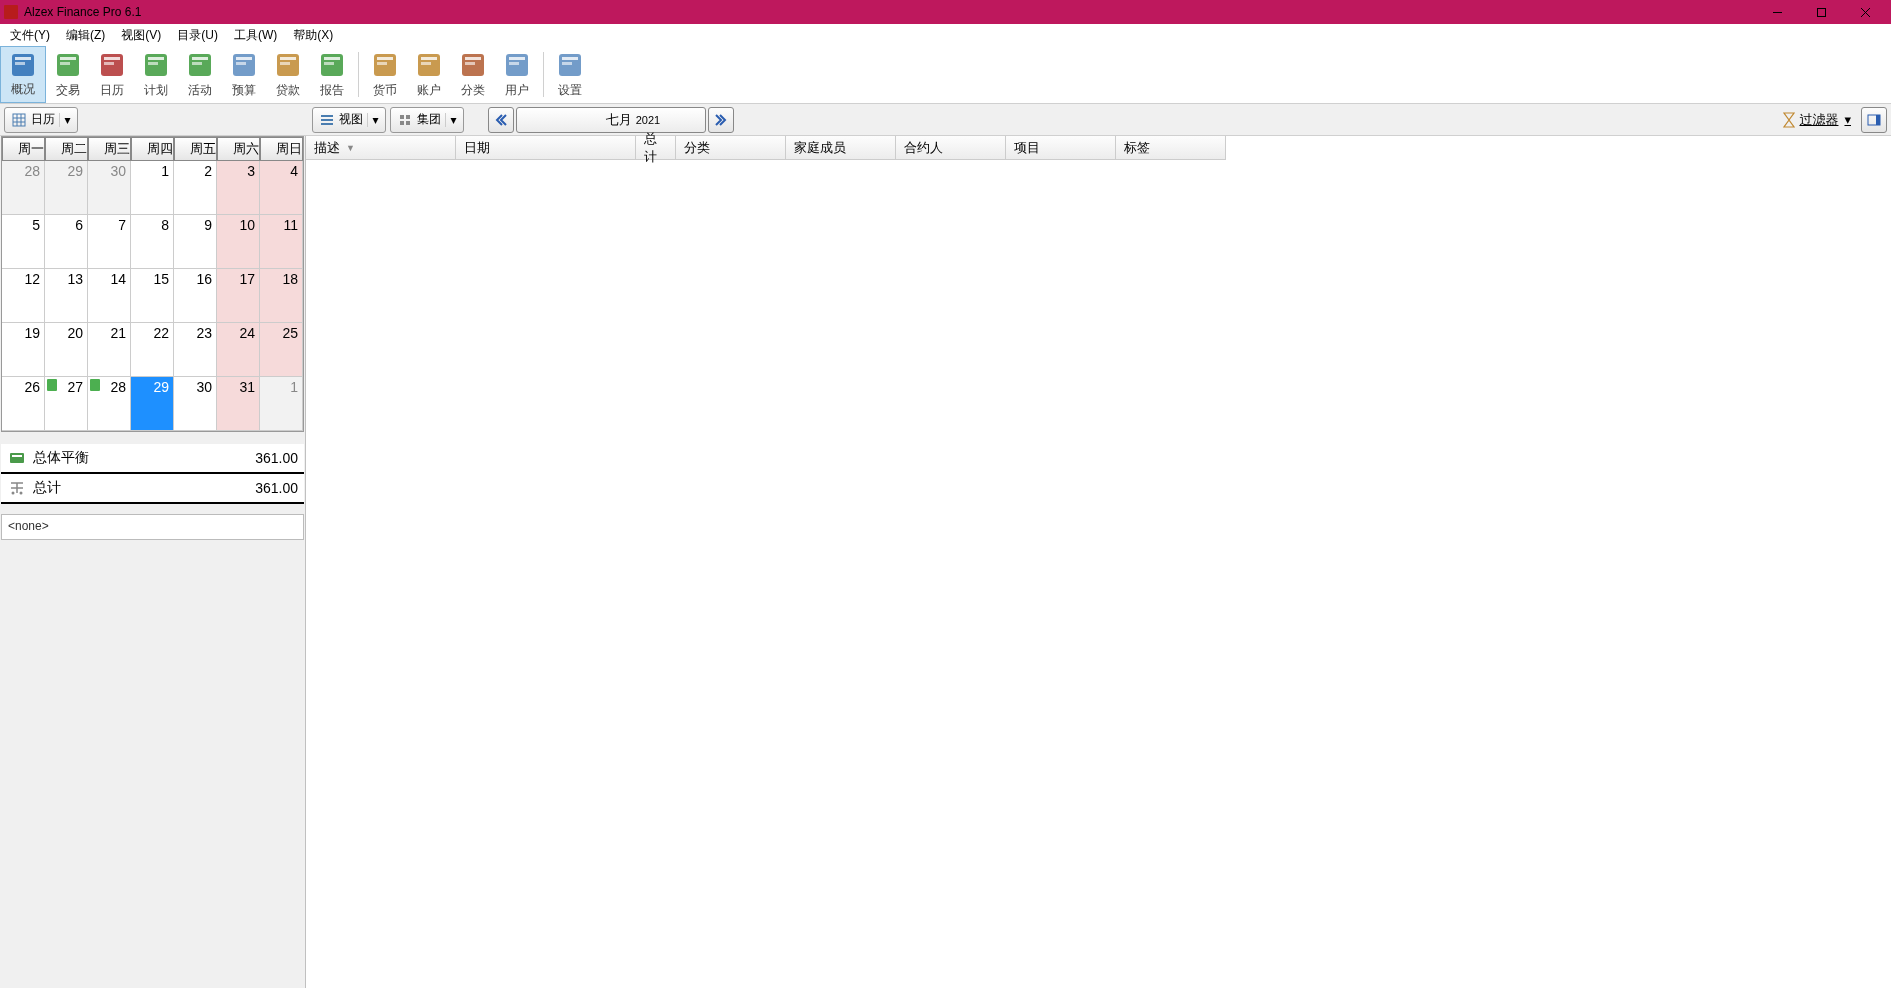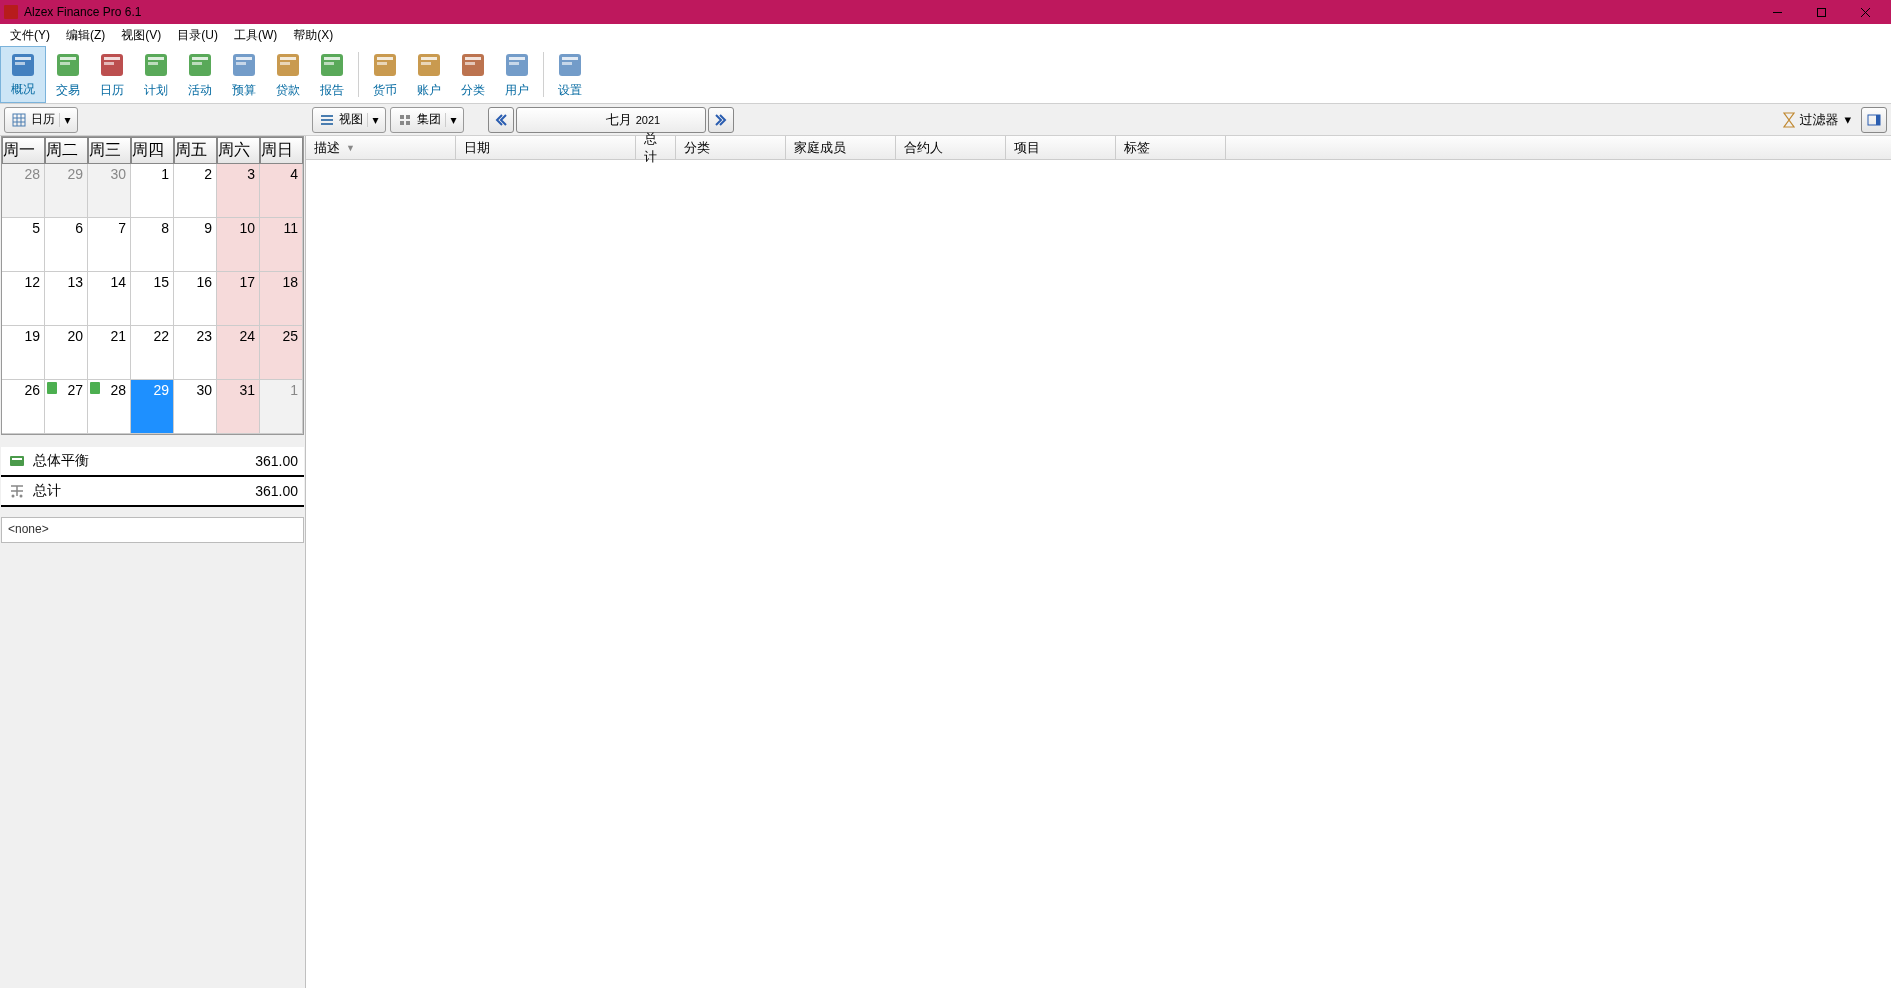--- a/index.html
+++ b/index.html
@@ -11,54 +11,54 @@
 .titlebar .win-btn { width: 44px; height: 22px; display: flex; align-items: center; justify-content: center; cursor: default; }
 .titlebar .win-btn svg { width: 11px; height: 11px; }
 
 .menubar { height: 22px; display: flex; align-items: center; padding: 0 2px; font-size: 12px; background: #fff; }
 .menubar .menu-item { padding: 2px 8px; cursor: default; }
 
 .toolbar { height: 58px; display: flex; align-items: stretch; background: #fff; border-bottom: 1px solid #d0d0d0; }
 .tb-btn { display: flex; flex-direction: column; align-items: center; justify-content: flex-end; padding: 2px 6px 4px; min-width: 44px; cursor: default; }
 .tb-btn.active { background: #cce5f6; border: 1px solid #7bb3db; }
 .tb-btn .icon { width: 32px; height: 32px; display: flex; align-items: center; justify-content: center; }
-.tb-btn .lbl { font-size: 12px; color: #0369a1; margin-top: 1px; }
+.tb-btn .lbl { font-size: 12px; color: #404040; margin-top: 1px; }
 .tb-sep { width: 1px; background: #d0d0d0; margin: 6px 4px; }
 
 .viewbar { height: 32px; display: flex; align-items: center; background: #f0f0f0; border-bottom: 1px solid #d0d0d0; padding: 0 4px; }
 .vb-btn { display: flex; align-items: center; height: 26px; padding: 0 6px; border: 1px solid #999; background: linear-gradient(#fff,#e7e7e7); border-radius: 3px; font-size: 12px; cursor: default; margin-right: 4px; }
 .vb-btn.split { padding-right: 2px; }
 .vb-drop { width: 16px; display: flex; justify-content: center; border-left: 1px solid #ccc; margin-left: 4px; }
 .vb-icon { width: 16px; height: 16px; margin-right: 4px; display: flex; align-items: center; justify-content: center; }
 .vb-nav { width: 26px; height: 26px; border: 1px solid #888; background: linear-gradient(#fdfdfd,#e5e5e5); border-radius: 3px; display: flex; align-items: center; justify-content: center; cursor: default; }
 .vb-month { flex: 0 0 190px; height: 26px; border: 1px solid #888; border-radius: 3px; background: linear-gradient(#fff,#ececec); display: flex; align-items: center; justify-content: center; font-size: 13px; margin: 0 2px; cursor: default; padding-left: 44px; }
 .vb-spacer { flex: 1; }
-.vb-filter { display: flex; align-items: center; font-size: 13px; padding: 0 4px; cursor: default; }
+.vb-filter { display: flex; align-items: center; font-size: 13px; padding: 0 4px; cursor: default; text-decoration: underline; }
 .vb-filter .hg { width: 12px; height: 16px; margin-right: 4px; }
 
 .body { display: flex; height: calc(100% - 24px - 22px - 58px - 32px); }
 .sidebar { width: 306px; display: flex; flex-direction: column; border-right: 1px solid #c0c0c0; background: #f0f0f0; }
 .calendar { border: 1px solid #999; background: #fff; margin: 0 1px; }
 .cal-head, .cal-row { display: grid; grid-template-columns: repeat(7, 1fr); }
-.cal-head div { border: 1px solid #888; background: linear-gradient(#fff,#e6e6e6); font-size: 16px; text-align: left; padding: 2px 0; }
+.cal-head div { border: 1px solid #888; background: linear-gradient(#fff,#e6e6e6); font-size: 13px; text-align: right; padding: 2px 0; }
 .cal-cell { height: 54px; border-right: 1px solid #ccc; border-bottom: 1px solid #ccc; font-size: 14px; text-align: right; padding: 2px 4px; position: relative; background: #fff; }
 .cal-cell.prev, .cal-cell.next { background: #f2f2f2; color: #888; }
 .cal-cell.weekend { background: #f6dada; }
 .cal-cell.today { background: #1e90ff; color: #fff; }
 .cal-cell .marker { position: absolute; left: 2px; top: 2px; width: 10px; height: 12px; background: #4CAF50; border-radius: 1px; }
 
 .summary { margin: 12px 1px 0; }
 .sum-row { display: flex; align-items: center; height: 30px; padding: 0 6px; font-size: 14px; border-bottom: 2px solid #000000; background: #fff; }
 .sum-row .sicon { width: 20px; height: 20px; margin-right: 6px; display: flex; align-items: center; justify-content: center; }
 .sum-row .slabel { flex: 1; }
 .sum-row .sval { font-variant-numeric: tabular-nums; }
 
 .none-box { margin: 10px 1px 0; height: 26px; border: 1px solid #bbb; background: #fff; font-size: 12px; padding: 4px 6px; color: #333; }
 
-.main { flex: 1; display: flex; flex-direction: column; background: #fff; }
+.main { flex: 1; display: flex; flex-direction: row; background: #fff; }
 .grid-head { height: 24px; display: flex; align-items: stretch; border-bottom: 1px solid #ccc; background: linear-gradient(#fdfdfd,#ececec); font-size: 13px; }
 .gh { border-right: 1px solid #ccc; padding: 3px 8px; display: flex; align-items: center; position: relative; cursor: default; }
 .gh .sort { margin-left: 6px; color: #888; font-size: 9px; }
 .grid-body { flex: 1; background: #fff; }
 
 svg { display: block; }
 </style>
 </head>
 <body>
 

